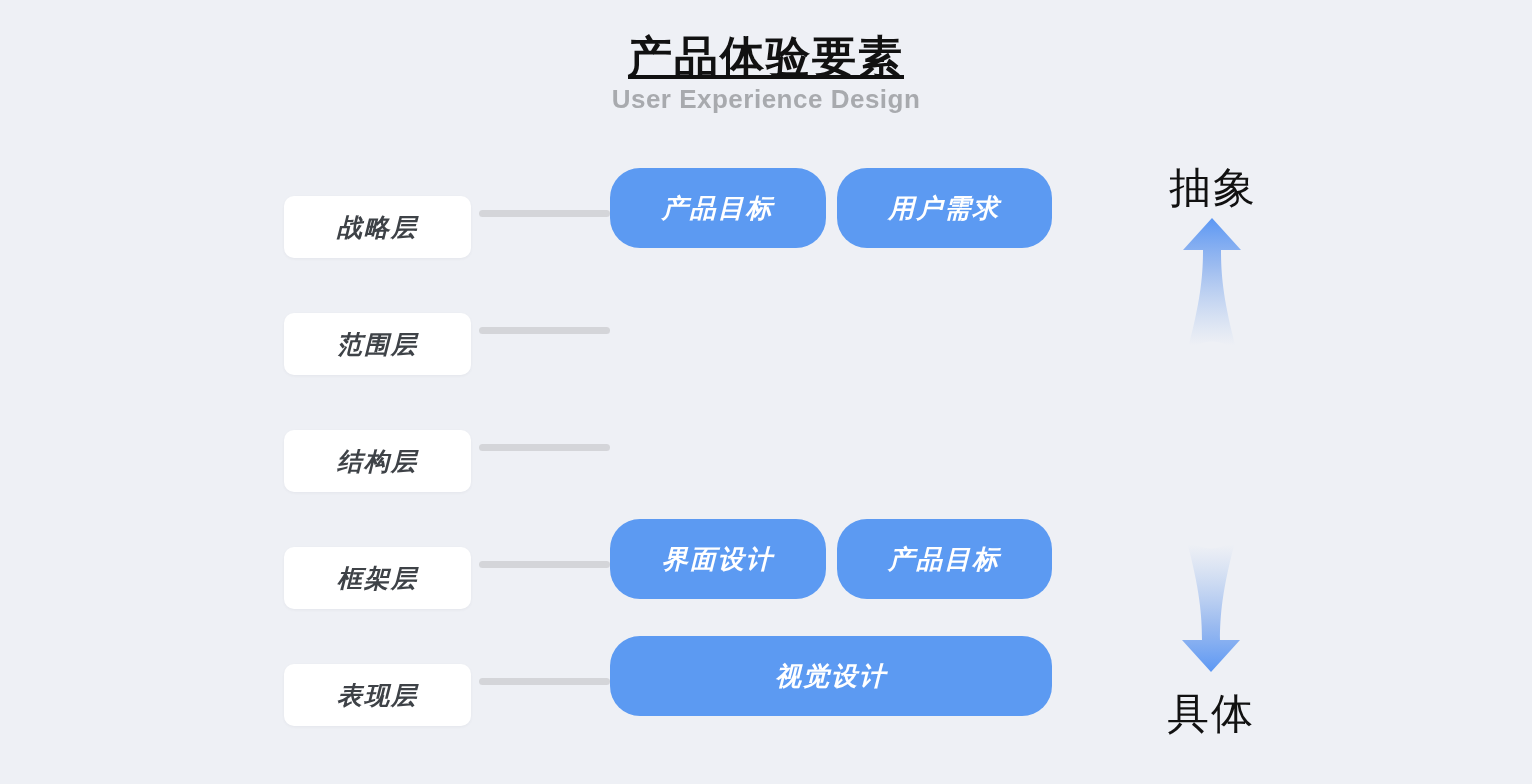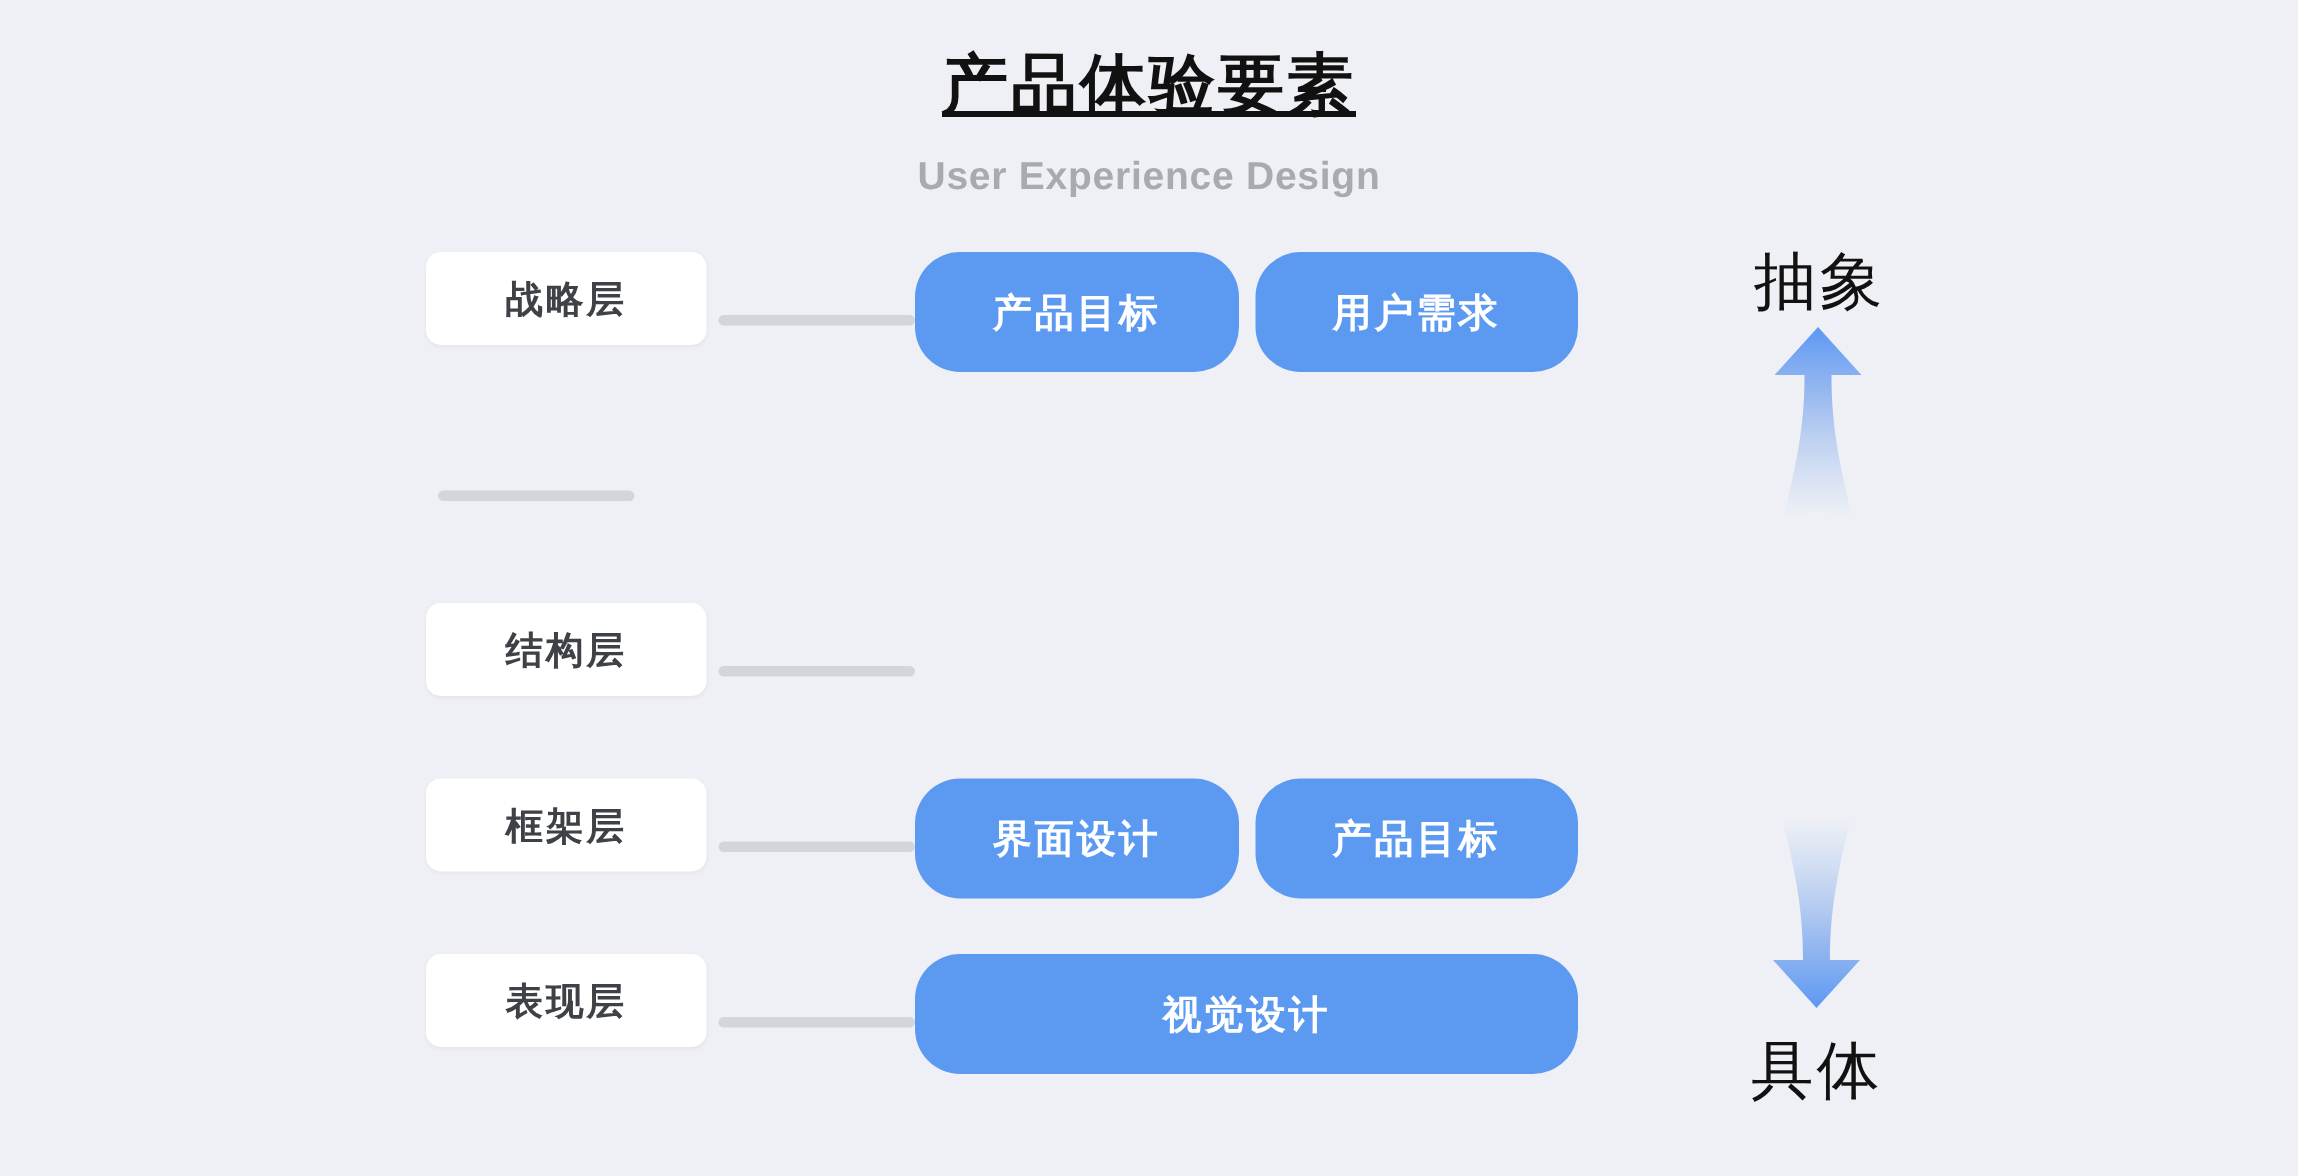--- a/index.html
+++ b/index.html
@@ -27,35 +27,36 @@
   }
   .title{
     font-size:44px;
     font-weight:800;
     color:var(--title);
     letter-spacing:2px;
     line-height:50px;
     text-decoration:underline;
   }
   .subtitle{
-    margin-top:20px;
+    margin-top:2px;
     font-size:26px;
     font-weight:700;
     color:var(--subtitle);
     letter-spacing:0.5px;
   }
   .rows{
     position:absolute;
     left:284px;top:168px;width:768px;
     display:flex;flex-direction:column;gap:27px;
   }
   .row{
     height:90px;
     display:flex;
-    align-items:flex-start;
+    align-items:flex-end;
+    font-style:italic;
   }
   .label-card{
     width:187px;height:62px;
     background:var(--card-white);
     border-radius:10px;
     display:flex;align-items:center;justify-content:center;
     font-size:25px;font-weight:700;color:var(--label-text);
     letter-spacing:2px;
     box-shadow:0 1px 3px rgba(60,70,90,0.06);
   }
@@ -108,20 +109,21 @@
     <div class="connector">
         <div class="line"></div>
       </div>
     <div class="items">
       <div class="item-card">产品目标</div>
       <div class="item-card">用户需求</div>
     </div>
   </div>
 
   <div class="row">
+    <div class="label-card">范围层</div>
     <div class="connector">
         <div class="line"></div>
       </div>
   </div>
 
   <div class="row">
     <div class="label-card">结构层</div>
     <div class="connector">
         <div class="line"></div>
       </div>

